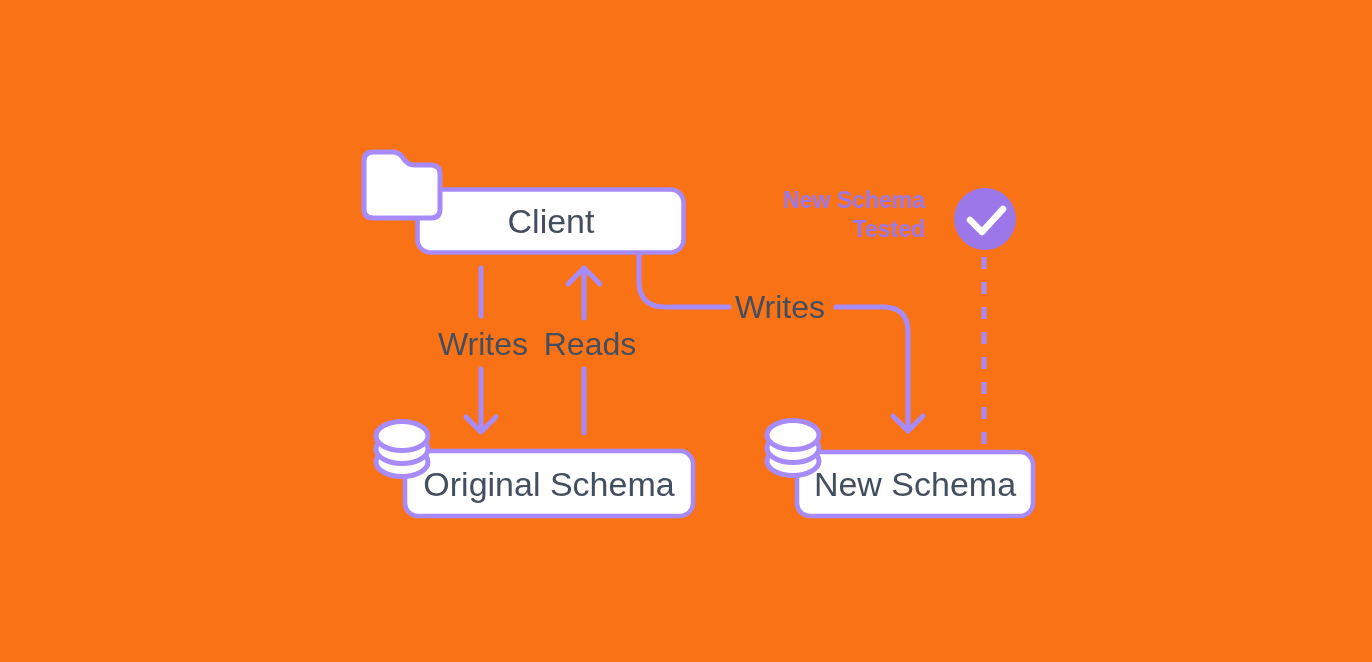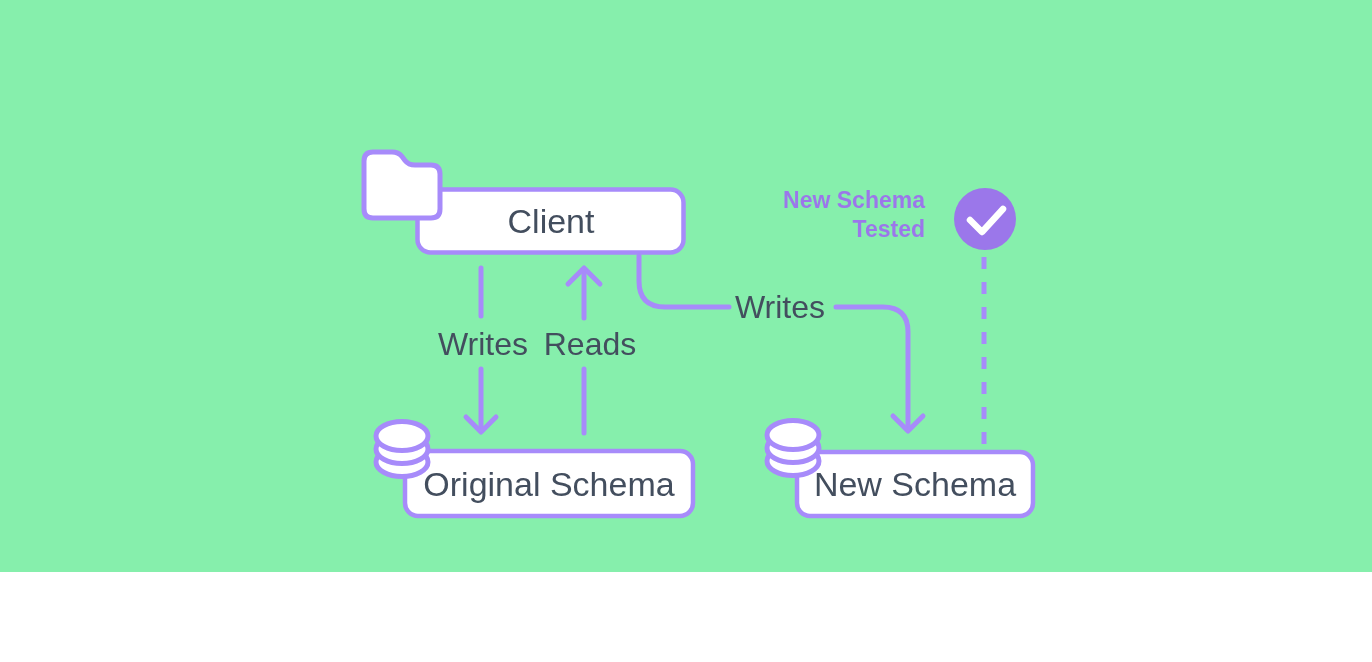--- a/index.html
+++ b/index.html
@@ -4,22 +4,22 @@
 <style>
   html, body {
     margin: 0;
     padding: 0;
     background: #ffffff;
     font-family: "Liberation Sans", sans-serif;
   }
   .canvas {
     position: relative;
     width: 1372px;
-    height: 572px;
-    background: #86efac;
+    height: 662px;
+    background: #f97316;
     overflow: hidden;
   }
   svg { position: absolute; top: 0; left: 0; }
 
   
   .node-box {
     fill: #ffffff;
     stroke: #a78bfa;
     stroke-width: 4.5;
   }

